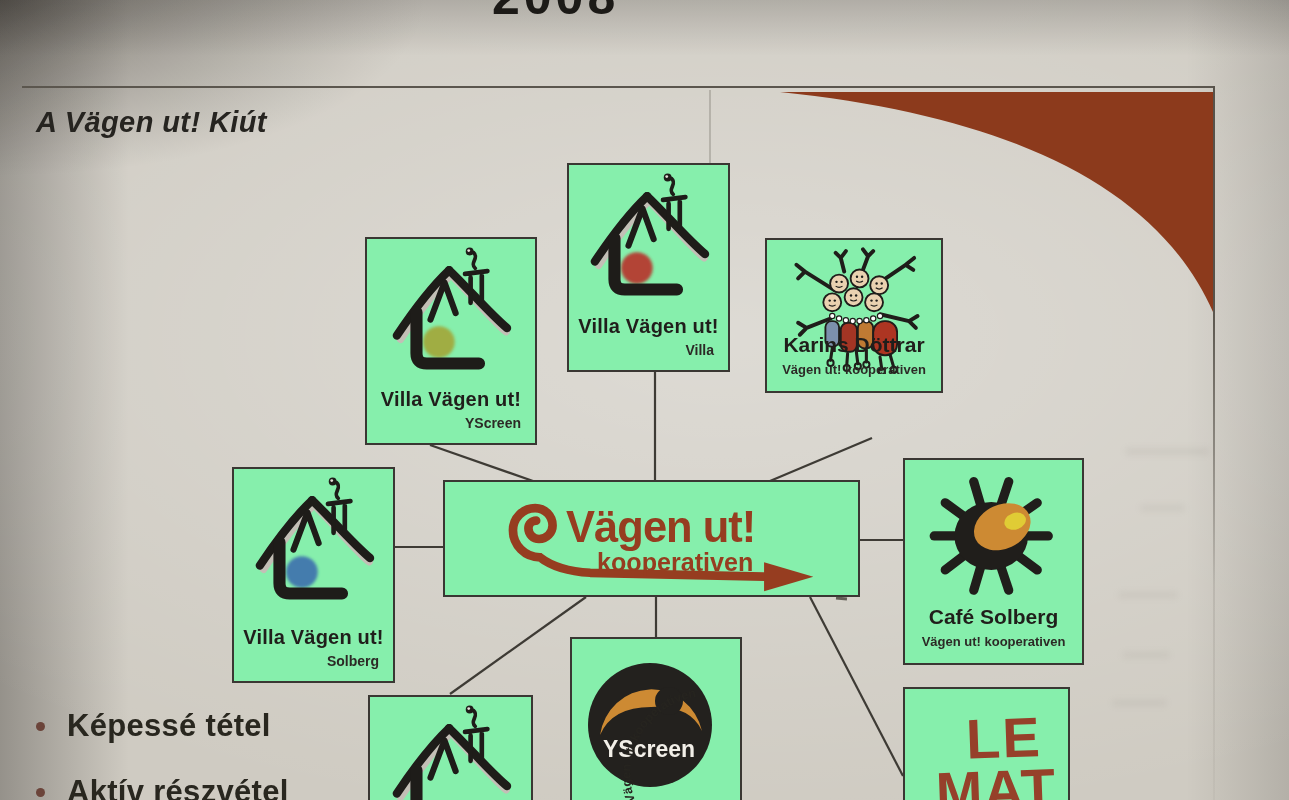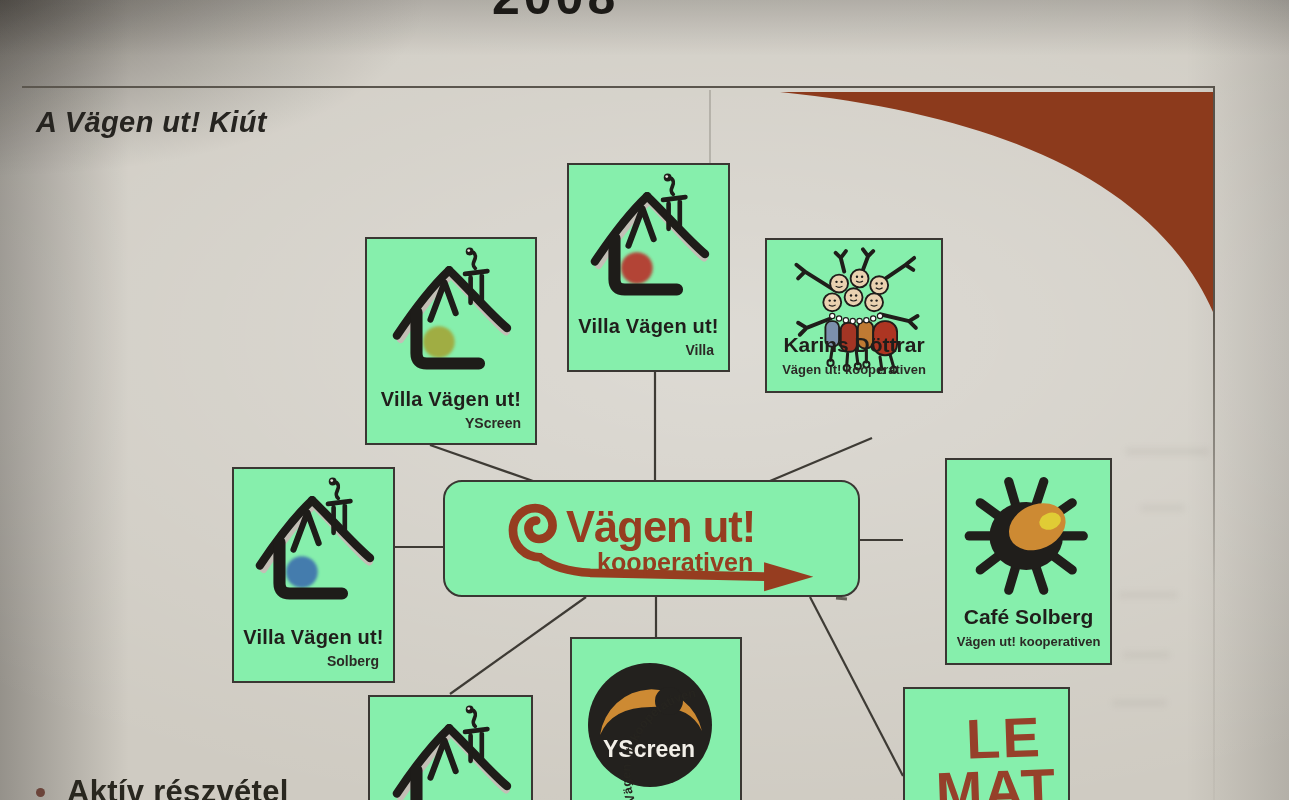--- a/index.html
+++ b/index.html
@@ -31,21 +31,21 @@
     position:absolute;border:2px solid #3a3733;background:#86efac;z-index:2;box-sizing:border-box;
   }
   .node svg.logo{position:absolute;left:50%;transform:translateX(-50%);top:6px;}
   .vlabel{position:absolute;bottom:32px;left:0;width:100%;text-align:center;
     font-weight:bold;font-size:20px;color:#201e1b;letter-spacing:0.2px;}
   .vsub{position:absolute;bottom:12px;right:14px;font-size:14px;font-weight:bold;color:#2c2a26;}
   .clabel{position:absolute;bottom:34px;left:0;width:100%;text-align:center;
     font-weight:bold;font-size:21px;color:#201e1b;}
   .csub{position:absolute;bottom:14px;left:0;width:100%;text-align:center;
     font-size:13px;font-weight:bold;color:#2c2a26;}
-  .central{left:443px;top:480px;width:417px;height:117px;border-radius:19px;}
+  .central{left:443px;top:480px;width:417px;height:117px;}
   .lemat-txt{
     position:absolute;left:0;top:24px;width:100%;color:#96402a;font-weight:bold;
     transform:rotate(-2deg);line-height:0.92;
   }
   .lemat-txt .l1{display:block;margin-left:62px;font-size:56px;letter-spacing:2px;}
   .lemat-txt .l2{display:block;margin-left:30px;font-size:56px;letter-spacing:1px;}
   .bullet-row{position:absolute;left:36px;display:flex;align-items:flex-start;}
   .bullet-dot{width:9px;height:9px;border-radius:50%;background:#6b443a;margin:14px 22px 0 0;}
   .bullet-text{font-size:31px;font-weight:bold;color:#29271f;letter-spacing:0.3px;}
   .connectors{position:absolute;left:0;top:0;z-index:1;}
@@ -235,21 +235,21 @@
         <path d="M106,25 C99,19 111,14 104,8" stroke-width="4"></path>
         <path d="M43,72 L43,116 Q43,127 54,127 L110,127" stroke-width="13"></path>
       </g>
       <circle cx="100" cy="7" r="4.2" fill="#1e1c19"></circle>
       <circle cx="99" cy="6" r="1.5" fill="#e4e0d8"></circle>
     </svg>
     <div class="vlabel">Villa Vägen ut!</div>
     <div class="vsub">Solberg</div>
   </div>
 
-  <div class="node" style="left:945px;top:458px;width:167px;height:207px;">
+  <div class="node" style="left:903px;top:458px;width:181px;height:207px;">
     <svg class="logo" width="150" height="138" viewBox="0 0 150 150">
       <g stroke="#201e1b" stroke-width="10" stroke-linecap="round">
         <line x1="106" y1="76" x2="134" y2="76"></line>
           <line x1="99" y1="96" x2="122" y2="113"></line>
         <line x1="82" y1="108" x2="91" y2="135"></line>
           <line x1="61" y1="108" x2="53" y2="135"></line>
         <line x1="44" y1="96" x2="22" y2="113"></line>
           <line x1="38" y1="76" x2="10" y2="76"></line>
         <line x1="44" y1="56" x2="22" y2="40"></line>
           <line x1="61" y1="44" x2="53" y2="17"></line>
@@ -298,20 +298,24 @@
         <path d="M58,80 L73,40 L85,73" stroke-width="6.5"></path>
         <path d="M101,35 L101,62 M113,33 L113,60 M95,31 L119,28" stroke-width="5"></path>
         <path d="M106,25 C99,19 111,14 104,8" stroke-width="4"></path>
         <path d="M43,72 L43,116 Q43,127 54,127 L110,127" stroke-width="13"></path>
       </g>
       <circle cx="100" cy="7" r="4.2" fill="#1e1c19"></circle>
       <circle cx="99" cy="6" r="1.5" fill="#e4e0d8"></circle>
     </svg>
   </div>
 
+  <div class="bullet-row" style="top:708px;">
+    <div class="bullet-dot"></div>
+    <div class="bullet-text">Képessé tétel</div>
+  </div>
   <div class="bullet-row" style="top:774px;">
     <div class="bullet-dot"></div>
     <div class="bullet-text">Aktív részvétel</div>
   </div>
 
   <div class="smudge" style="left:1125px;top:448px;width:85px;height:7px;"></div>
   <div class="smudge" style="left:1140px;top:505px;width:45px;height:6px;"></div>
   <div class="smudge" style="left:1118px;top:592px;width:60px;height:6px;"></div>
   <div class="smudge" style="left:1122px;top:652px;width:48px;height:6px;"></div>
   <div class="smudge" style="left:1112px;top:700px;width:55px;height:6px;"></div>

